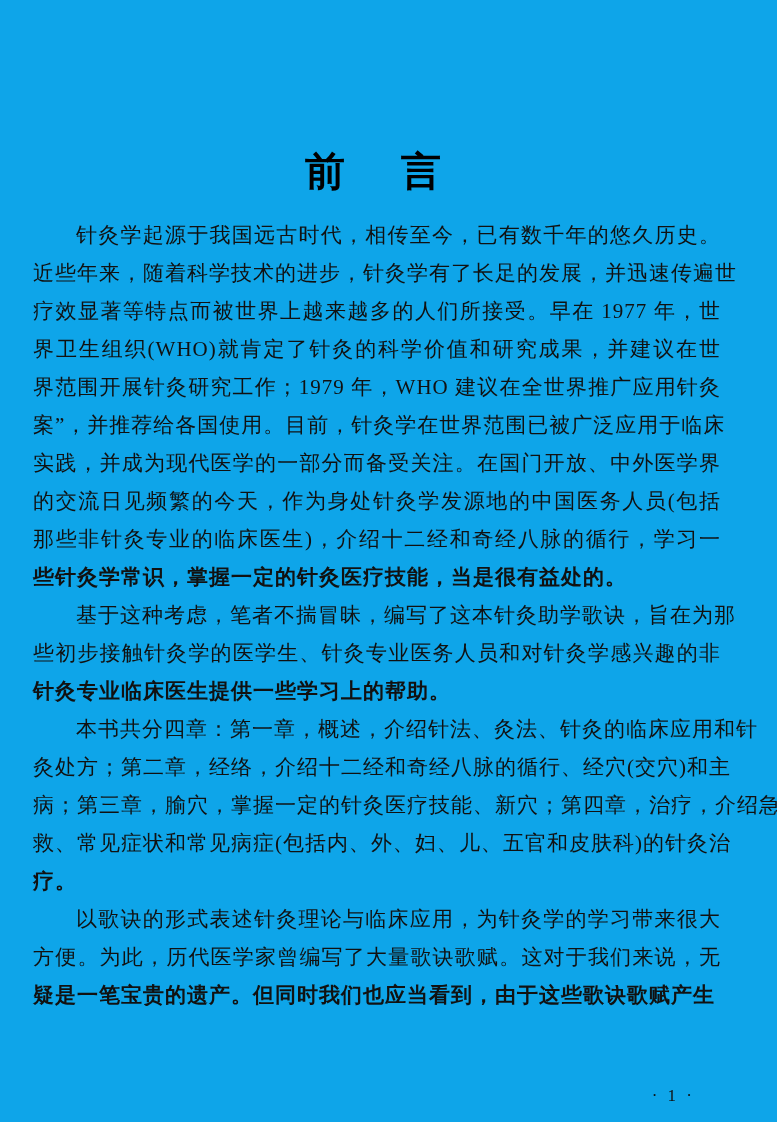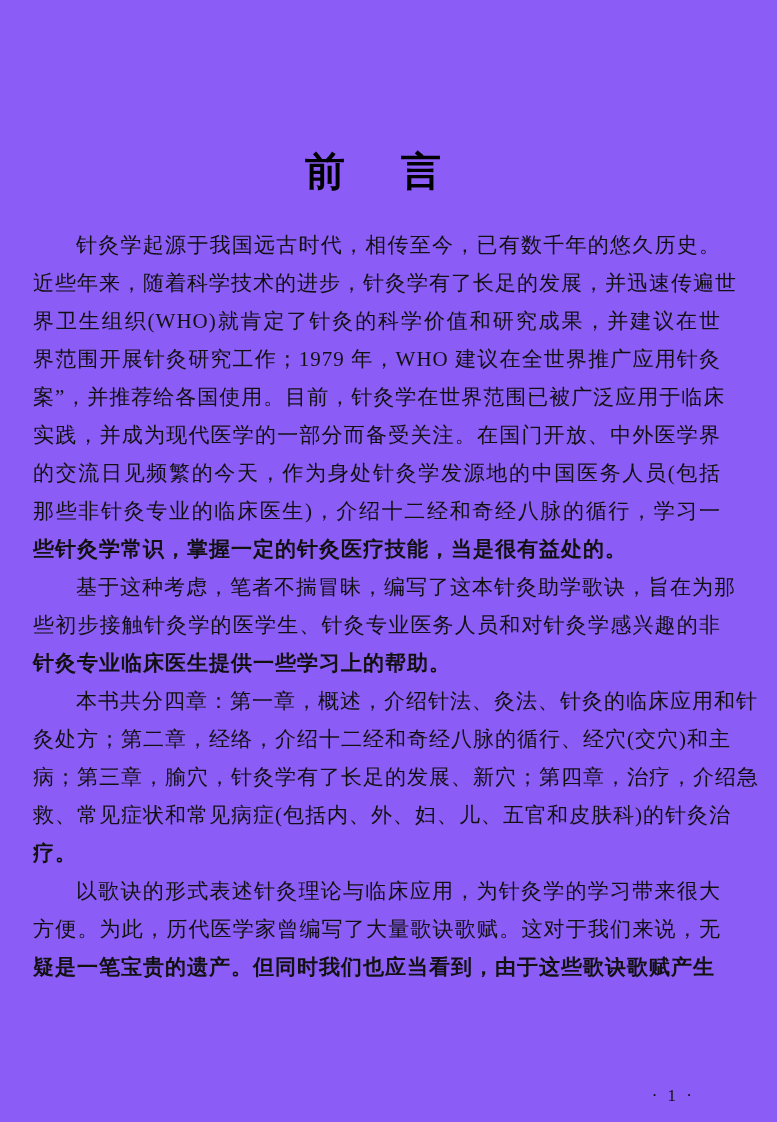--- a/index.html
+++ b/index.html
@@ -5,21 +5,21 @@
   html, body {
     margin: 0;
     padding: 0;
     background: #e8e8e8;
   }
   .page {
     position: relative;
     width: 777px;
     height: 1122px;
     margin: 0 auto;
-    background: #8b5cf6;
+    background: #0ea5e9;
     overflow: hidden;
     font-family: "Liberation Serif", serif;
     color: #111111;
   }
   .title {
     position: absolute;
     top: 148px;
     left: 33px;
     width: 688px;
     margin: 0;
@@ -27,21 +27,21 @@
     font-family: "Liberation Sans", sans-serif;
     font-weight: 700;
     font-size: 40px;
     line-height: 46px;
     letter-spacing: 8px;
     color: #000000;
     white-space: nowrap;
   }
   .body-text {
     position: absolute;
-    top: 226px;
+    top: 216px;
     left: 33px;
     width: 688px;
     font-size: 21px;
     letter-spacing: 1px;
   }
   .line {
     height: 38px;
     line-height: 38px;
     white-space: nowrap;
     text-align: justify;
@@ -68,33 +68,34 @@
 </style>
 </head>
 <body>
 
 <div class="page">
   <h1 class="title">前　言</h1>
 
   <div class="body-text">
       <div class="line indent">针灸学起源于我国远古时代，相传至今，已有数千年的悠久历史。</div>
       <div class="line">近些年来，随着科学技术的进步，针灸学有了长足的发展，并迅速传遍世</div>
+      <div class="line">疗效显著等特点而被世界上越来越多的人们所接受。早在 1977 年，世</div>
       <div class="line">界卫生组织(WHO)就肯定了针灸的科学价值和研究成果，并建议在世</div>
       <div class="line">界范围开展针灸研究工作；1979 年，WHO 建议在全世界推广应用针灸</div>
       <div class="line">案”，并推荐给各国使用。目前，针灸学在世界范围已被广泛应用于临床</div>
       <div class="line">实践，并成为现代医学的一部分而备受关注。在国门开放、中外医学界</div>
       <div class="line">的交流日见频繁的今天，作为身处针灸学发源地的中国医务人员(包括</div>
       <div class="line">那些非针灸专业的临床医生)，介绍十二经和奇经八脉的循行，学习一</div>
       <div class="line last">些针灸学常识，掌握一定的针灸医疗技能，当是很有益处的。</div>
       <div class="line indent">基于这种考虑，笔者不揣冒昧，编写了这本针灸助学歌诀，旨在为那</div>
       <div class="line">些初步接触针灸学的医学生、针灸专业医务人员和对针灸学感兴趣的非</div>
       <div class="line last">针灸专业临床医生提供一些学习上的帮助。</div>
       <div class="line indent">本书共分四章：第一章，概述，介绍针法、灸法、针灸的临床应用和针</div>
       <div class="line">灸处方；第二章，经络，介绍十二经和奇经八脉的循行、经穴(交穴)和主</div>
-      <div class="line">病；第三章，腧穴，针灸学有了长足的发展、新穴；第四章，治疗，介绍急</div>
+      <div class="line">病；第三章，腧穴，掌握一定的针灸医疗技能、新穴；第四章，治疗，介绍急</div>
       <div class="line">救、常见症状和常见病症(包括内、外、妇、儿、五官和皮肤科)的针灸治</div>
       <div class="line last">疗。</div>
       <div class="line indent">以歌诀的形式表述针灸理论与临床应用，为针灸学的学习带来很大</div>
       <div class="line">方便。为此，历代医学家曾编写了大量歌诀歌赋。这对于我们来说，无</div>
       <div class="line last">疑是一笔宝贵的遗产。但同时我们也应当看到，由于这些歌诀歌赋产生</div>
     </div>
 
   <div class="page-number">· 1 ·</div>
 </div>
 

